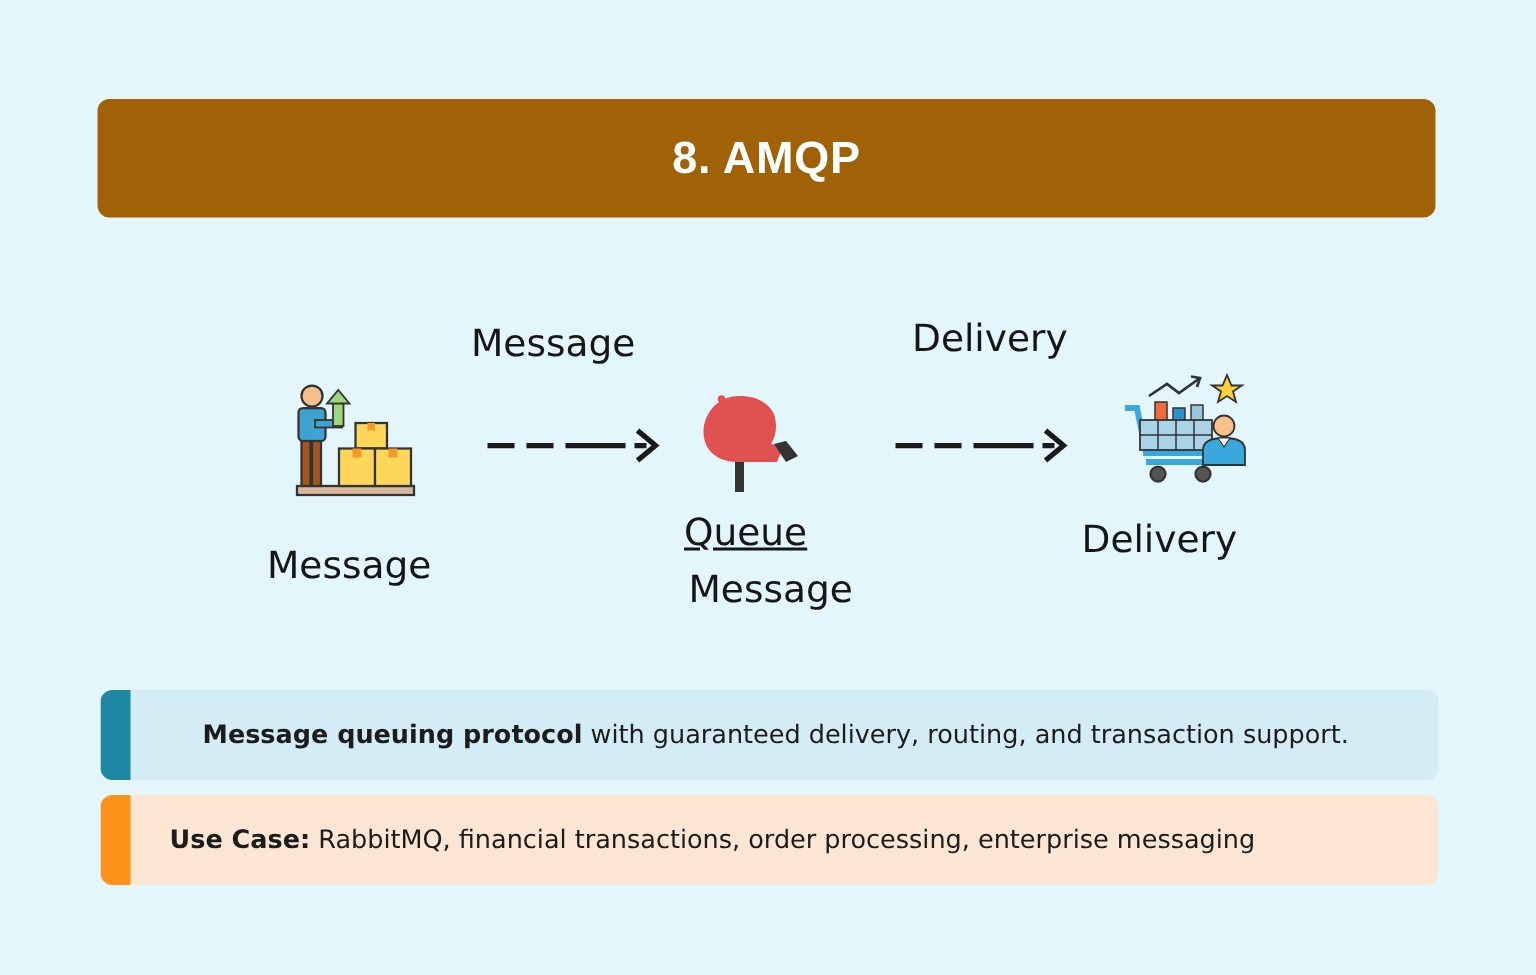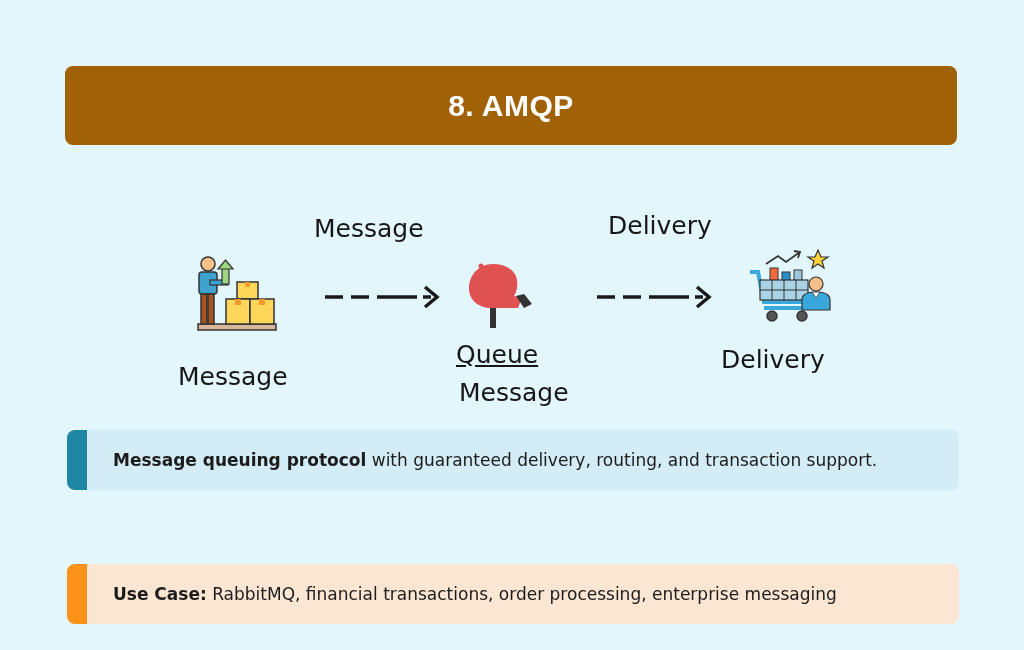--- a/index.html
+++ b/index.html
@@ -29,23 +29,23 @@
       position: absolute; left: 67px; width: 892px; height: 60px;
       border-radius: 8px; overflow: hidden;
       display: flex; align-items: center;
     }
     .card .stripe { width: 20px; height: 100%; flex: 0 0 20px; }
     .card .text {
       padding-left: 26px; font-family: "DejaVu Sans", sans-serif;
       font-size: 17px; color: #1c1c1c;
     }
     .card .text b { font-weight: bold; }
-    .card-desc { top: 430px; background: #d3ecf5; }
+    .card-desc { top: 460px; background: #d3ecf5; gap: 22px; }
     .card-desc .stripe { background: #1e87a3; }
-    .card-use { top: 564px; background: #fbe6d3; text-align: center; }
+    .card-use { top: 530px; background: #fbe6d3; text-align: center; }
     .card-use .stripe { background: #fd921b; }
   </style>
 </head>
 <body>
 
 <div class="title-bar">
   <span>8. AMQP</span>
 </div>
 
 <div class="icon" style="left:196px; top:256px; width:82px; height:78px;">

